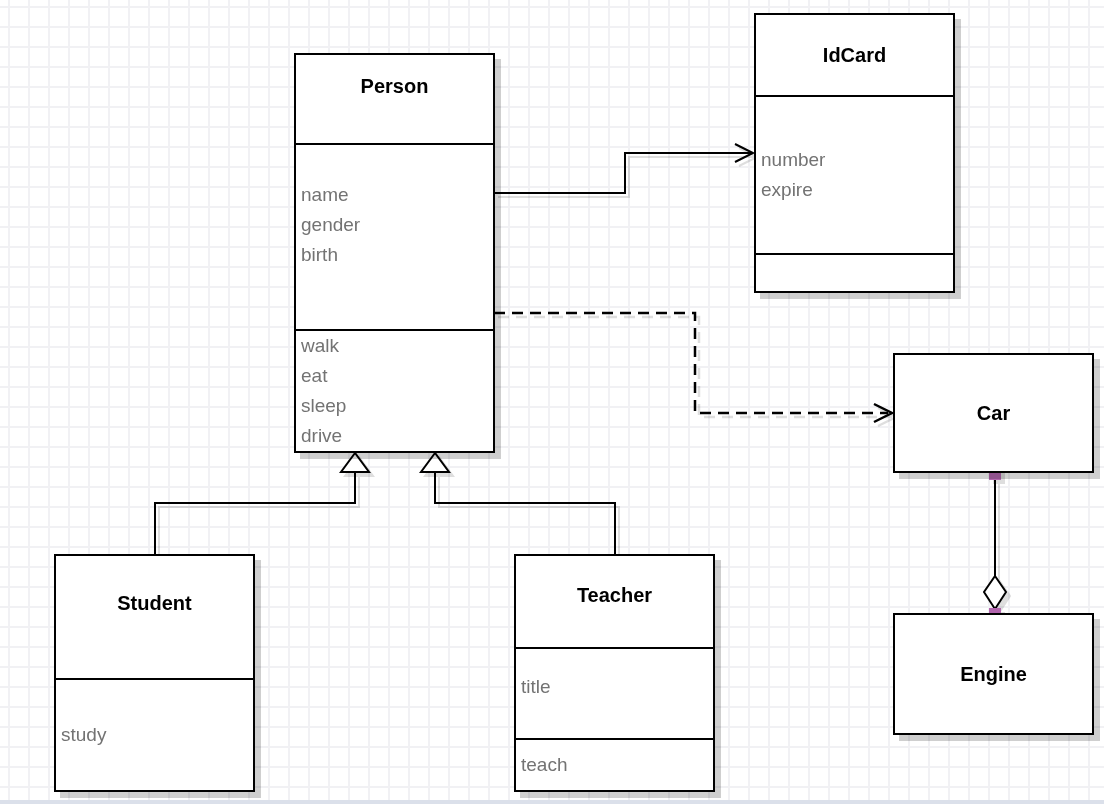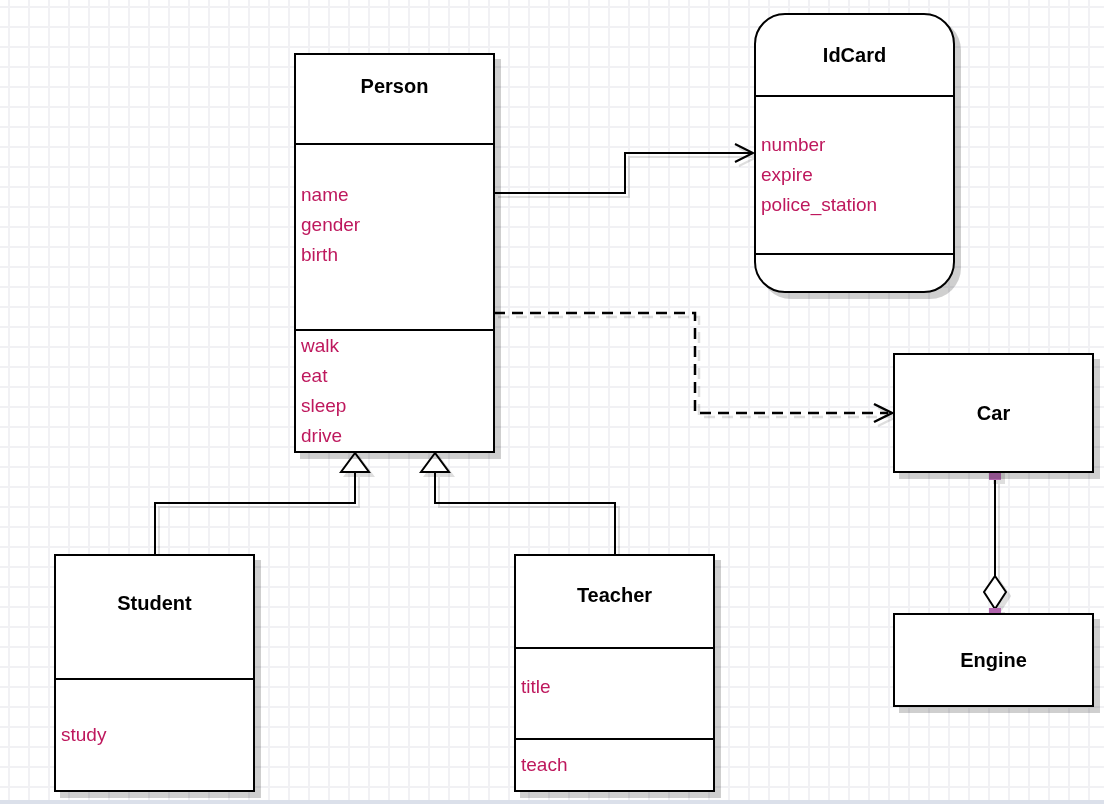--- a/index.html
+++ b/index.html
@@ -48,21 +48,21 @@
     border-top: 2px solid #000000;
     box-sizing: border-box;
     display: flex;
     flex-direction: column;
     justify-content: center;
     padding-left: 5px;
   }
   .member-line {
     font-size: 19px;
     line-height: 30px;
-    color: #be185d;
+    color: #737373;
     white-space: nowrap;
   }
   #bottom-bar {
     position: absolute;
     left: 0;
     bottom: 0;
     width: 1104px;
     height: 4px;
     background: #dbe0ea;
     z-index: 5;
@@ -111,35 +111,34 @@
       <div class="member-line">birth</div>
     </div>
     <div class="member-section" style="flex:1;">
       <div class="member-line">walk</div>
       <div class="member-line">eat</div>
       <div class="member-line">sleep</div>
       <div class="member-line">drive</div>
     </div>
   </div>
 
-  <div class="class-box" style="left:754px; top:13px; width:201px; height:280px;border-radius:31px;">
+  <div class="class-box" style="left:754px; top:13px; width:201px; height:280px;">
     <div class="class-title" style="height:80px;">IdCard</div>
     <div class="member-section" style="flex:0 0 158px;">
       <div class="member-line">number</div>
       <div class="member-line">expire</div>
-      <div class="member-line">police_station</div>
     </div>
     <div class="member-section" style="flex:1;"></div>
   </div>
 
   <div class="class-box" style="left:893px; top:353px; width:201px; height:120px;">
     <div class="class-title" style="flex:1;">Car</div>
   </div>
 
-  <div class="class-box" style="left:893px; top:613px; width:201px; height:94px;">
+  <div class="class-box" style="left:893px; top:613px; width:201px; height:122px;">
     <div class="class-title" style="flex:1;">Engine</div>
   </div>
 
   <div class="class-box" style="left:54px; top:554px; width:201px; height:238px;">
     <div class="class-title" style="height:94px;">Student</div>
     <div class="member-section" style="flex:1;margin-top:28px;">
       <div class="member-line">study</div>
     </div>
   </div>
 

